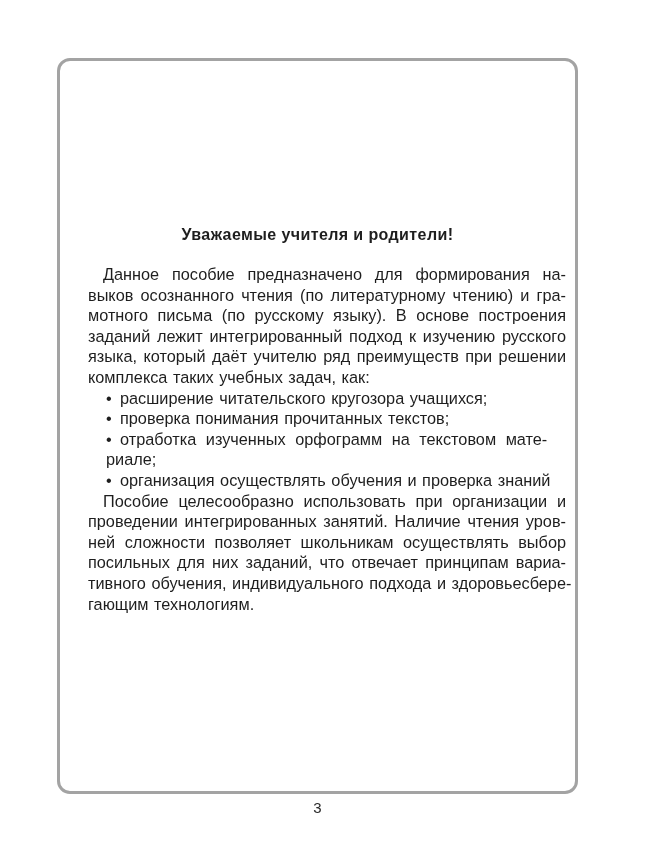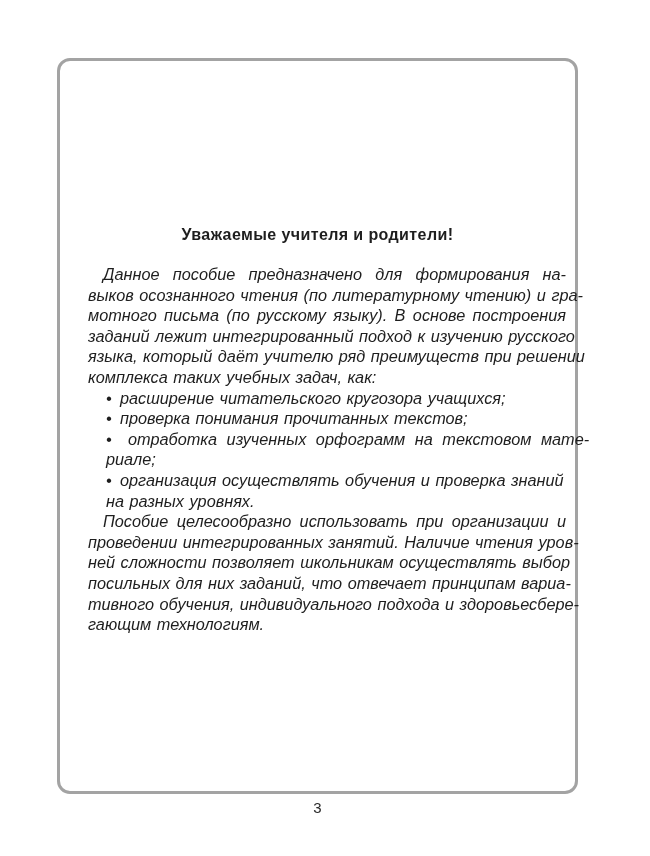--- a/index.html
+++ b/index.html
@@ -37,21 +37,20 @@
       margin: 0;
     }
     .content {
       position: absolute;
       left: 88px;
       top: 264px;
       width: 478px;
       font-size: 16.3px;
       line-height: 20.6px;
       word-spacing: 1px;
-      font-style: italic;
     }
     .line {
       display: block;
       white-space: nowrap;
       text-align: justify;
       text-align-last: justify;
       height: 20.6px;
     }
     .line.last {
       text-align-last: left;
@@ -91,26 +90,25 @@
   </div>
 
   <div>
     <div>
       <span class="line last bullet-line"><span class="bullet">•</span><span>расширение читательского кругозора учащихся;</span></span>
     </div>
     <div>
       <span class="line last bullet-line"><span class="bullet">•</span><span>проверка понимания прочитанных текстов;</span></span>
     </div>
     <div>
-      <span class="line bullet-line" style="text-align:left;text-align-last:left;"><span class="bullet">•</span><span style="word-spacing:5px;margin-left:8px;">отработка изученных орфограмм на текстовом мате-</span></span>
+      <span class="line bullet-line" style="text-align:left;text-align-last:left;"><span class="bullet">•</span><span style="word-spacing:5px;">отработка изученных орфограмм на текстовом мате-</span></span>
       <span class="line last" style="padding-left:18px;">риале;</span>
     </div>
     <div>
       <span class="line bullet-line" style="text-align:left;text-align-last:left;"><span class="bullet">•</span><span style="word-spacing:1px;">организация осуществлять обучения и проверка знаний</span></span>
-      <span class="line last" style="padding-left:18px;">на разных уровнях.</span>
     </div>
   </div>
 
   <div>
     <span class="line indent">Пособие целесообразно использовать при организации и</span>
     <span class="line">проведении интегрированных занятий. Наличие чтения уров-</span>
     <span class="line">ней сложности позволяет школьникам осуществлять выбор</span>
     <span class="line">посильных для них заданий, что отвечает принципам вариа-</span>
     <span class="line">тивного обучения, индивидуального подхода и здоровьесбере-</span>
     <span class="line last">гающим технологиям.</span>

